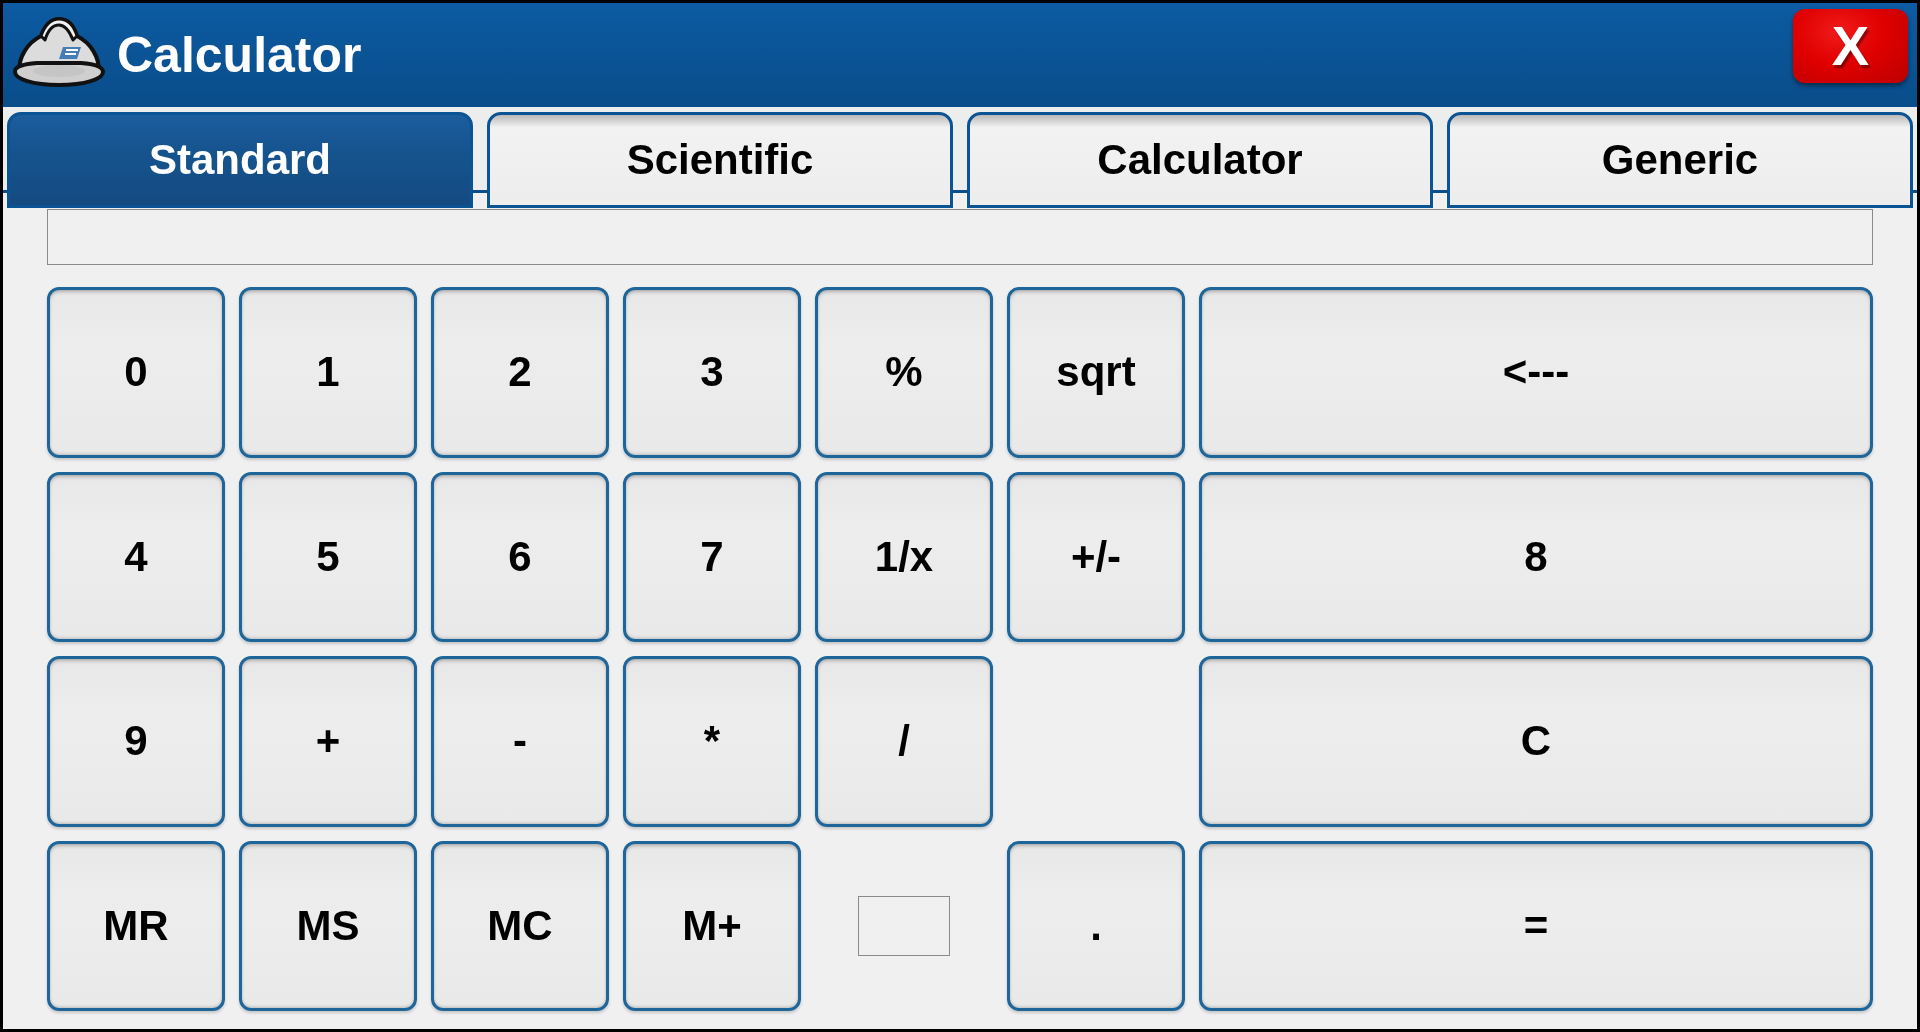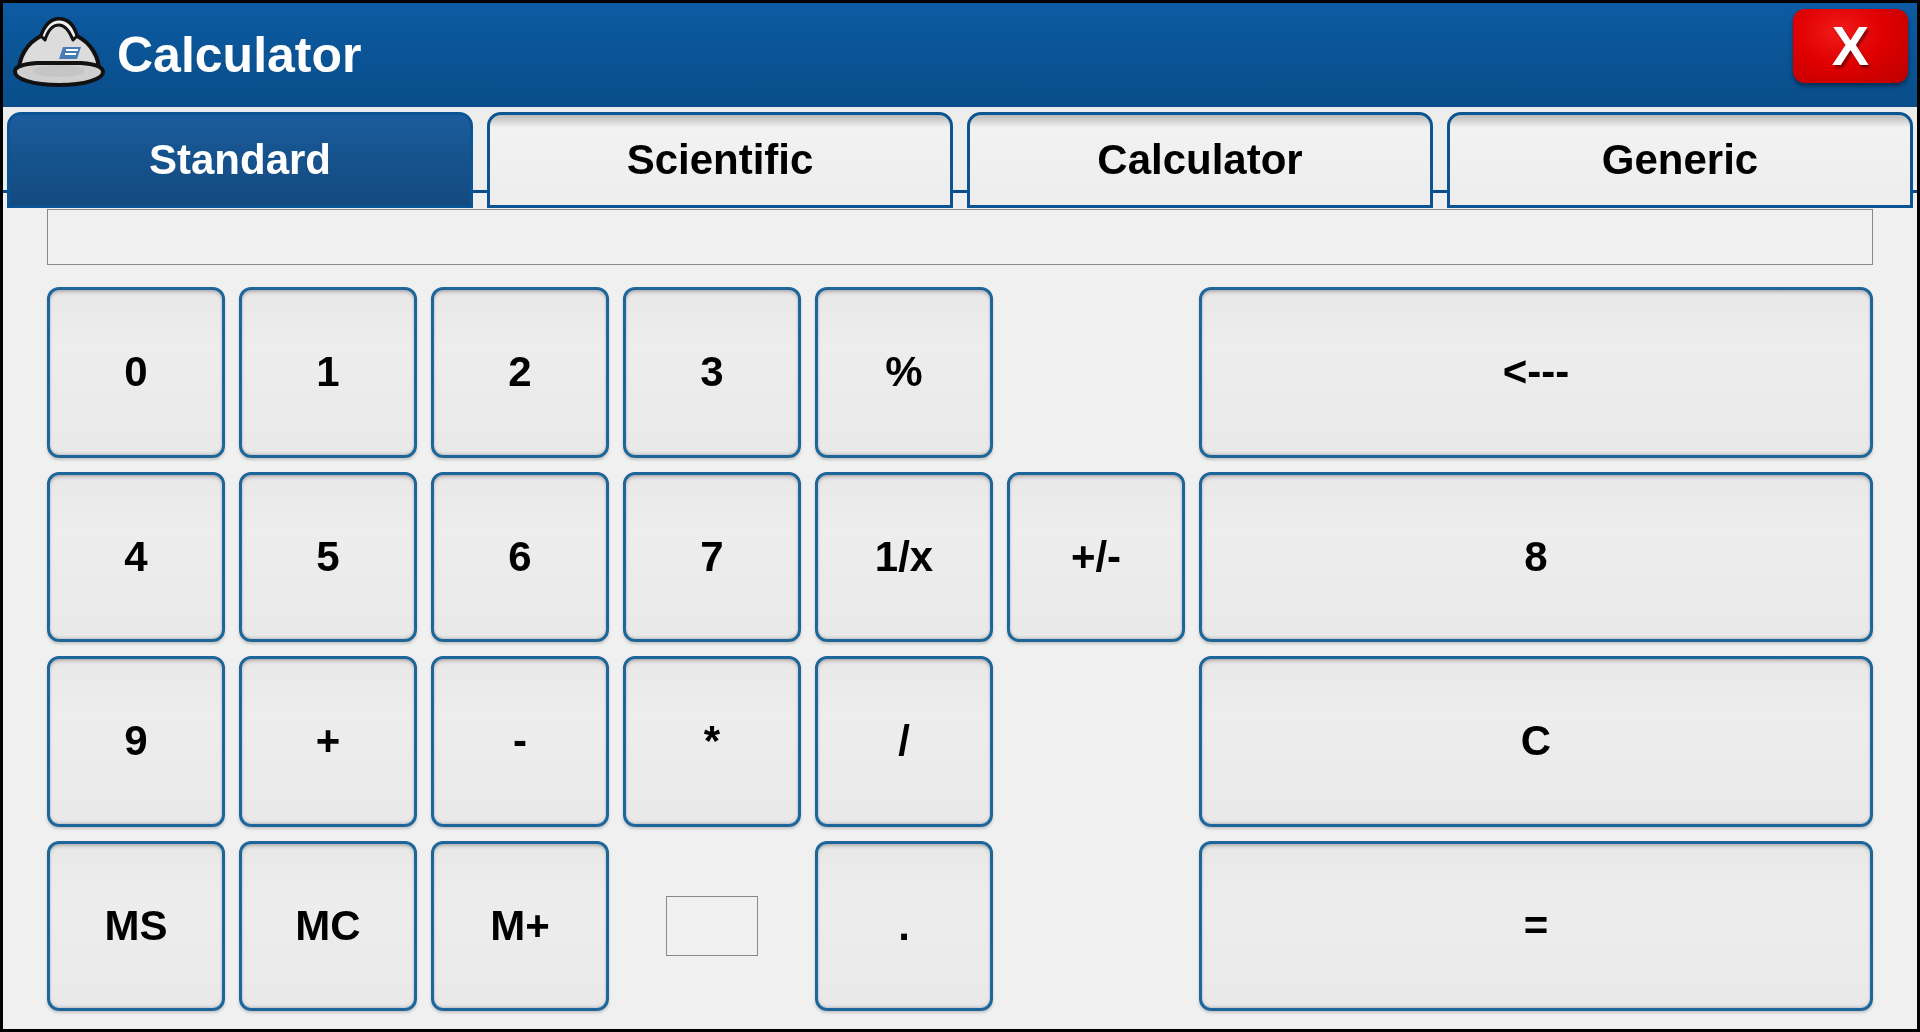--- a/index.html
+++ b/index.html
@@ -230,37 +230,39 @@
 
     <input class="display" type="text" placeholder="" style="">
 
     <div class="keypad">
 
       <div class="key">0</div>
       <div class="key">1</div>
       <div class="key">2</div>
       <div class="key">3</div>
       <div class="key">%</div>
+      <div class="key">sqrt</div>
       <div class="key wide">&lt;---</div>
 
       <div class="key">4</div>
       <div class="key">5</div>
       <div class="key">6</div>
       <div class="key">7</div>
       <div class="key">1/x</div>
       <div class="key">+/-</div>
 
       <div class="key">8</div>
       <div class="key">9</div>
       <div class="key">+</div>
       <div class="key">-</div>
       <div class="key">*</div>
       <div class="key">/</div>
       <div class="key wide">C</div>
 
+      <div class="key">MR</div>
       <div class="key">MS</div>
       <div class="key">MC</div>
       <div class="key">M+</div>
       <div class="mini-cell">
         <input class="mini-input" type="text" placeholder="" style="">
       </div>
       <div class="key">.</div>
       <div class="key wide">=</div>
 
     </div>

